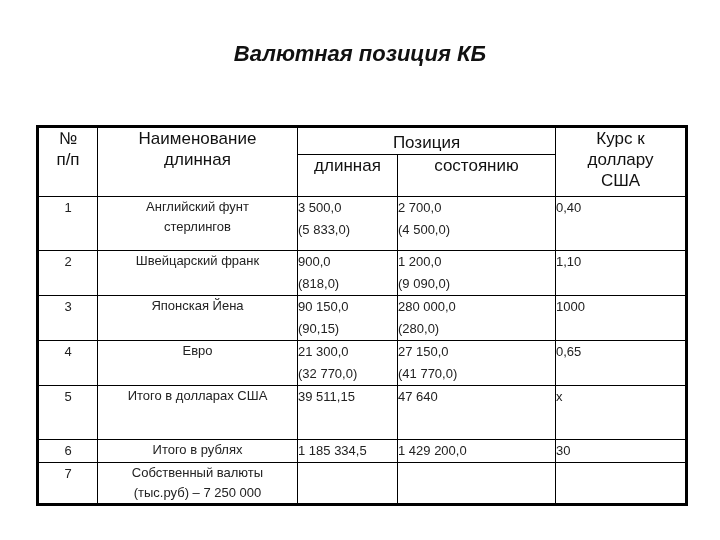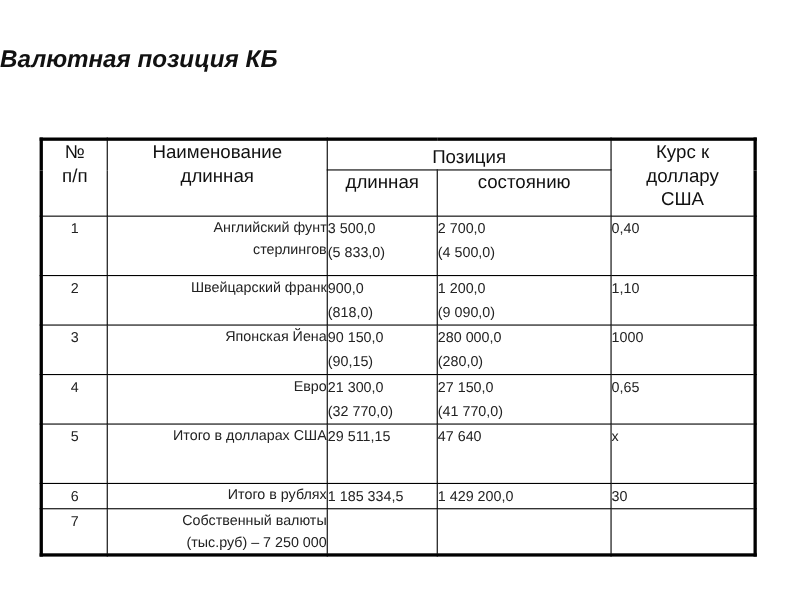--- a/index.html
+++ b/index.html
@@ -13,20 +13,21 @@
       position: relative;
       overflow: hidden;
       font-family: "Liberation Sans", sans-serif;
       color: #111;
     }
     .title {
       position: absolute;
       left: 0;
       top: 38px;
       width: 720px;
+      text-align: center;
       font-weight: bold;
       font-style: italic;
       font-size: 22px;
       line-height: 32px;
       color: #111;
     }
     .title div { margin: 0; }
     table.fx {
       position: absolute;
       left: 36px;
@@ -48,21 +49,21 @@
       color: #111;
     }
     th.hd-top { padding-top: 7px; }
     th.hd-sub { padding-top: 10px; vertical-align: top; }
     td.c {
       font-size: 13px;
       line-height: 22px;
       color: #222;
     }
     td.num { text-align: center; padding-top: 4px; }
-    td.name { text-align: right; padding: 4px 4px 0 8px; line-height: 20px; }
+    td.name { text-align: center; padding: 4px 4px 0 8px; line-height: 20px; }
     td.val { text-align: left; padding-top: 4px; }
     .line { display: block; }
   </style>
 </head>
 <body>
 
 <div class="title">
   <div>Валютная позиция КБ</div>
 </div>
 
@@ -165,21 +166,21 @@
       </td>
       <td class="c val">0,65</td>
     </tr>
 
     <tr style="height:54px">
       <td class="c num">5</td>
       <td class="c name">
         <span class="line">Итого в долларах США</span>
       </td>
       <td class="c val">
-        <span class="line">29 511,15</span>
+        <span class="line">39 511,15</span>
       </td>
       <td class="c val">
         <span class="line">47 640</span>
       </td>
       <td class="c val">x</td>
     </tr>
 
     <tr style="height:18px">
       <td class="c num">6</td>
       <td class="c name">

